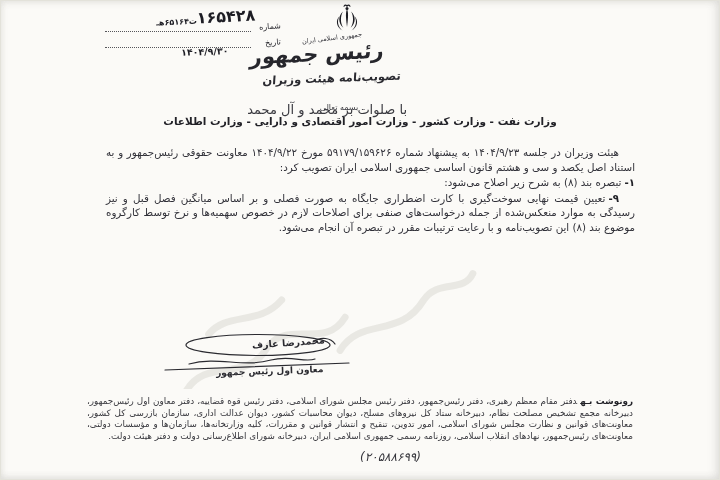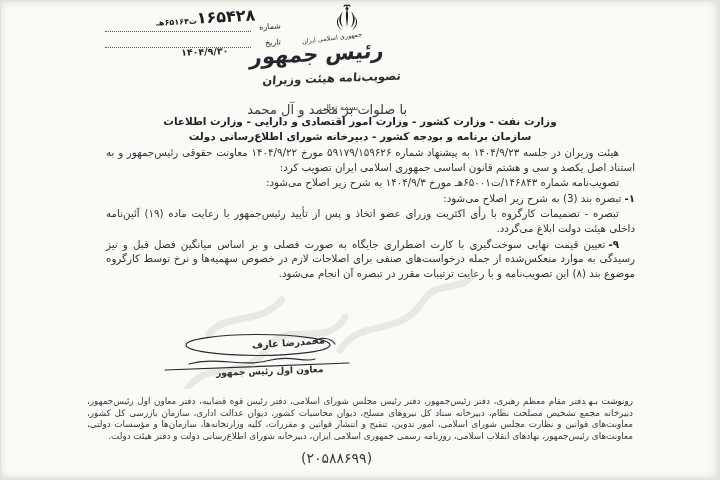--- a/index.html
+++ b/index.html
@@ -48,22 +48,22 @@
   .watermark{position:absolute;top:258px;left:140px;width:360px;height:130px;opacity:.35;pointer-events:none;}
 
   
   .sig-block{position:absolute;top:329px;left:162px;width:190px;height:58px;}
   .sig-name{position:absolute;top:7px;right:28px;font-size:9.5px;font-weight:bold;color:#2a2a30;transform:rotate(-4deg);white-space:nowrap;}
   .sig-scribble{position:absolute;top:0;left:0;width:190px;height:58px;}
   .sig-title{position:absolute;top:36px;right:30px;font-size:9px;font-weight:bold;color:#2a2a30;transform:rotate(-2deg);white-space:nowrap;}
 
   
   .footer-block{position:absolute;top:386px;right:86px;left:86px;font-size:8.8px;line-height:11.8px;text-align:justify;color:#36363c;}
-  .footer-lead{font-weight:normal;margin-left:3px;letter-spacing:.5px;color:#222228;}
-  .ref-number{position:absolute;top:449px;left:300px;width:120px;text-align:left;font-size:14px;color:#36363c;letter-spacing:1px;}
+  .footer-lead{font-weight:bold;margin-left:3px;letter-spacing:.5px;color:#222228;}
+  .ref-number{position:absolute;top:449px;left:300px;width:120px;text-align:right;font-size:12px;color:#36363c;letter-spacing:1px;font-style:italic;}
 </style>
 </head>
 <body>
 
 <div class="page">
 
   <div class="hdr-block">
     <div class="hdr-row">
       <span class="hdr-label">شماره</span>
       <span class="hdr-dots"></span>
@@ -91,28 +91,25 @@
   </svg>
 
   <div class="country">جمهوری اسلامی ایران</div>
   <div class="office">رئیس جمهور</div>
   <div class="doc-type">تصویب‌نامه هیئت وزیران</div>
   <div class="bismillah">بسمه تعالی</div>
   <div class="salawat">با صلوات بر محمد و آل محمد</div>
 
   <div class="addressees">
     <div class="addr-line">وزارت نفت - وزارت کشور - وزارت امور اقتصادی و دارایی - وزارت اطلاعات</div>
-    <div class="addr-line">سازمان برنامه و بودجه کشور - دبیرخانه شورای اطلاع‌رسانی دولت</div>
   </div>
 
   <div class="body-block">
     <p class="para-indent">هیئت وزیران در جلسه ۱۴۰۴/۹/۲۳ به پیشنهاد شماره ۵۹۱۷۹/۱۵۹۶۲۶ مورخ ۱۴۰۴/۹/۲۲ معاونت حقوقی رئیس‌جمهور و به استناد اصل یکصد و سی و هشتم قانون اساسی جمهوری اسلامی ایران تصویب کرد:</p>
-    <p class="para-indent mt">تصویب‌نامه شماره ۱۴۶۸۴۳/ت۶۵۰۰۱هـ مورخ ۱۴۰۴/۹/۳ به شرح زیر اصلاح می‌شود:</p>
-    <p class="mt"><span class="item-num">۱-</span><span>تبصره بند (3) به شرح زیر اصلاح می‌شود:</span></p>
-    <p class="para-indent mt">تبصره - تصمیمات کارگروه با رأی اکثریت وزرای عضو اتخاذ و پس از تأیید رئیس‌جمهور با رعایت ماده (۱۹) آئین‌نامه داخلی هیئت دولت ابلاغ می‌گردد.</p>
+    <p class="mt"><span class="item-num">۱-</span><span>تبصره بند (۸) به شرح زیر اصلاح می‌شود:</span></p>
     <p class="para-indent mt"><span class="item-num">۹-</span><span>تعیین قیمت نهایی سوخت‌گیری با کارت اضطراری جایگاه به صورت فصلی و بر اساس میانگین فصل قبل و نیز رسیدگی به موارد منعکس‌شده از جمله درخواست‌های صنفی برای اصلاحات لازم در خصوص سهمیه‌ها و نرخ توسط کارگروه موضوع بند (۸) این تصویب‌نامه و با رعایت ترتیبات مقرر در تبصره آن انجام می‌شود.</span></p>
   </div>
 
   <svg class="watermark" viewBox="0 0 360 130">
     <g stroke="#c9c8c0" fill="none" stroke-width="7" stroke-linecap="round" transform="rotate(-18 180 65)">
       <path d="M30 88 C 60 60, 90 98, 120 72 C 150 48, 175 92, 205 66"></path>
       <path d="M190 96 C 220 70, 250 104, 285 74 C 305 58, 325 80, 340 64"></path>
       <path d="M70 40 C 95 24, 120 48, 150 30"></path>
     </g>
   </svg>

